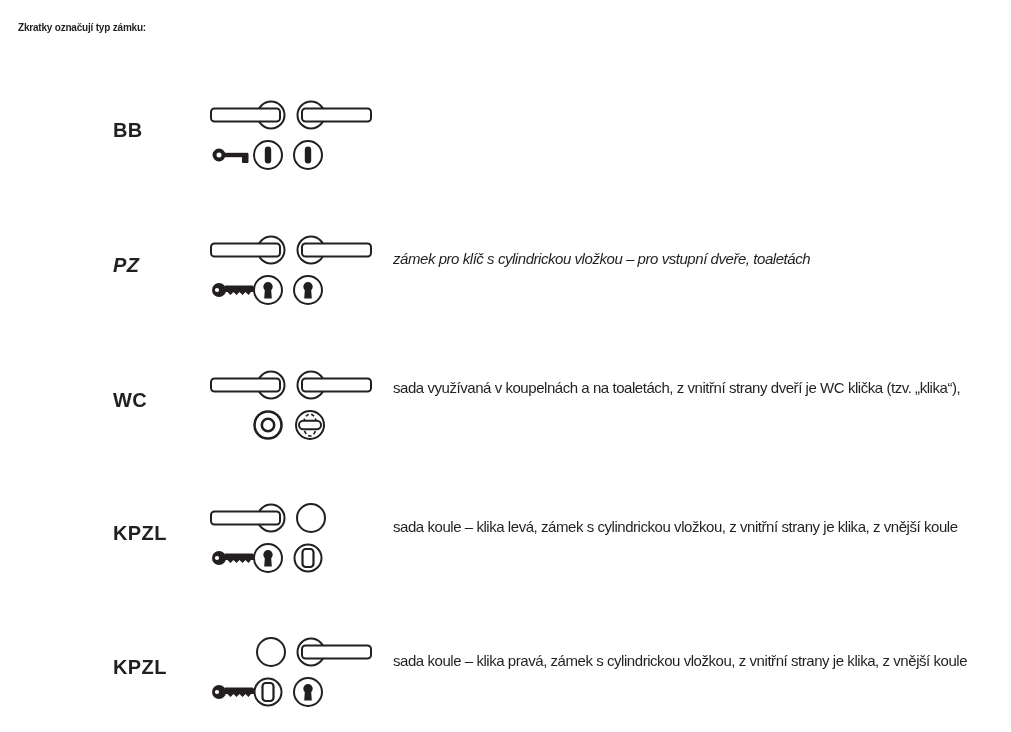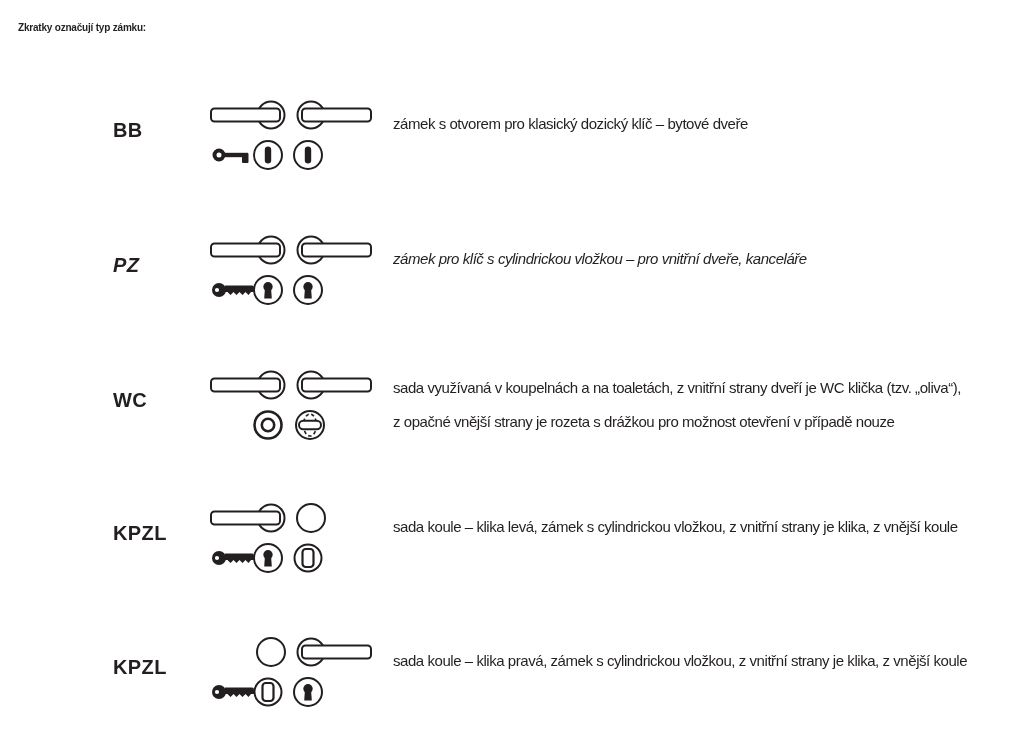--- a/index.html
+++ b/index.html
@@ -84,46 +84,44 @@
 
 <div class="row r1">
   <div class="code">BB</div>
   <svg class="icons" width="166" height="82" viewBox="0 0 166 82">
     <use href="#handle-left"></use>
     <use href="#handle-right"></use>
     <use href="#key-classic" x="3" y="58"></use>
     <use href="#ros-bb" x="58" y="58"></use>
     <use href="#ros-bb" x="98" y="58"></use>
   </svg>
-  <div class="desc">zámek s otvorem pro klasický dozický klíč – bytové dveře</div>
 </div>
 
 <div class="row r2">
   <div class="code">PZ</div>
   <svg class="icons" width="166" height="82" viewBox="0 0 166 82">
     <use href="#handle-left"></use>
     <use href="#handle-right"></use>
     <use href="#key-cyl" x="2" y="58"></use>
     <use href="#ros-pz" x="58" y="58"></use>
     <use href="#ros-pz" x="98" y="58"></use>
   </svg>
-  <div class="desc">zámek pro klíč s cylindrickou vložkou – pro vnitřní dveře, kanceláře</div>
+  <div class="desc">zámek pro klíč s cylindrickou vložkou – pro vstupní dveře, toaletách</div>
 </div>
 
 <div class="row r3">
   <div class="code">WC</div>
   <svg class="icons" width="166" height="82" viewBox="0 0 166 82">
     <use href="#handle-left"></use>
     <use href="#handle-right"></use>
     <use href="#ros-groove" x="58" y="58"></use>
     <use href="#ros-oliva" x="100" y="58"></use>
   </svg>
   <div class="desc two">
-    <div>sada využívaná v koupelnách a na toaletách, z vnitřní strany dveří je WC klička (tzv. „oliva“),</div>
-    <div>z opačné vnější strany je rozeta s drážkou pro možnost otevření v případě nouze</div>
+    <div>sada využívaná v koupelnách a na toaletách, z vnitřní strany dveří je WC klička (tzv. „klika“),</div>
   </div>
 </div>
 
 <div class="row r4">
   <div class="code">KPZL</div>
   <svg class="icons" width="166" height="82" viewBox="0 0 166 82">
     <use href="#handle-left"></use>
     <use href="#knob" x="101" y="18"></use>
     <use href="#key-cyl" x="2" y="58"></use>
     <use href="#ros-pz" x="58" y="58"></use>

